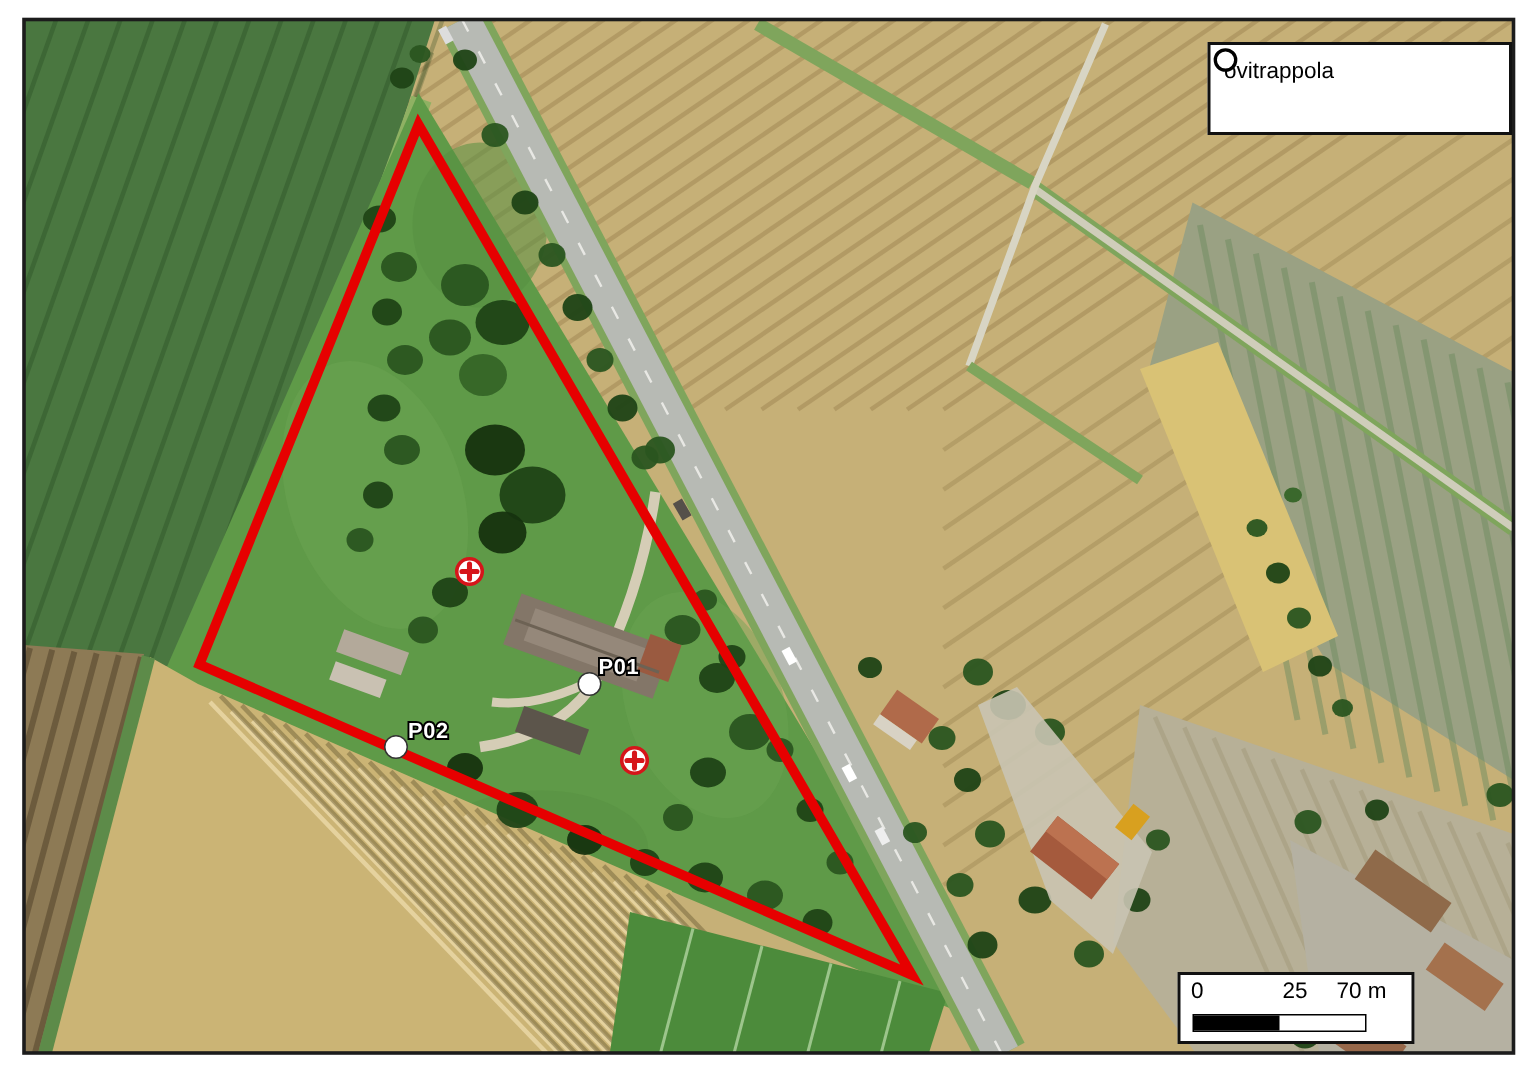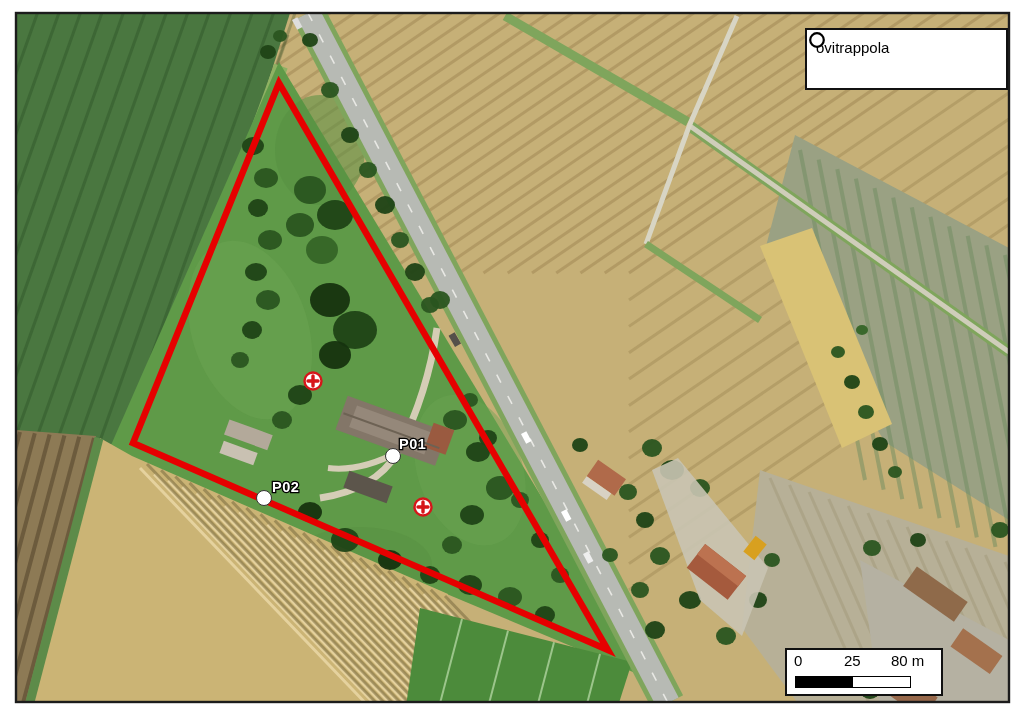--- a/index.html
+++ b/index.html
@@ -412,20 +412,20 @@
   <div class="legend-row">
     <span class="legend-label">ovitrappola</span>
     <svg width="20" height="20">
       <circle cx="10" cy="10" r="6.8" fill="#ffffff" stroke="#000" stroke-width="2.2"></circle>
     </svg>
   </div>
 </div>
 
 <div class="overlay-box scalebar">
   <span class="sb-num" style="left:7px">0</span>
-  <span class="sb-num" style="left:57px">25</span>
-  <span class="sb-num" style="left:104px">80 m</span>
+  <span class="sb-num" style="left:68px">25</span>
+  <span class="sb-num" style="left:104px">70 m</span>
   <div class="sb-bar">
     <div class="sb-fill"></div>
   </div>
 </div>
 
 </div>
 
 </body></html>

